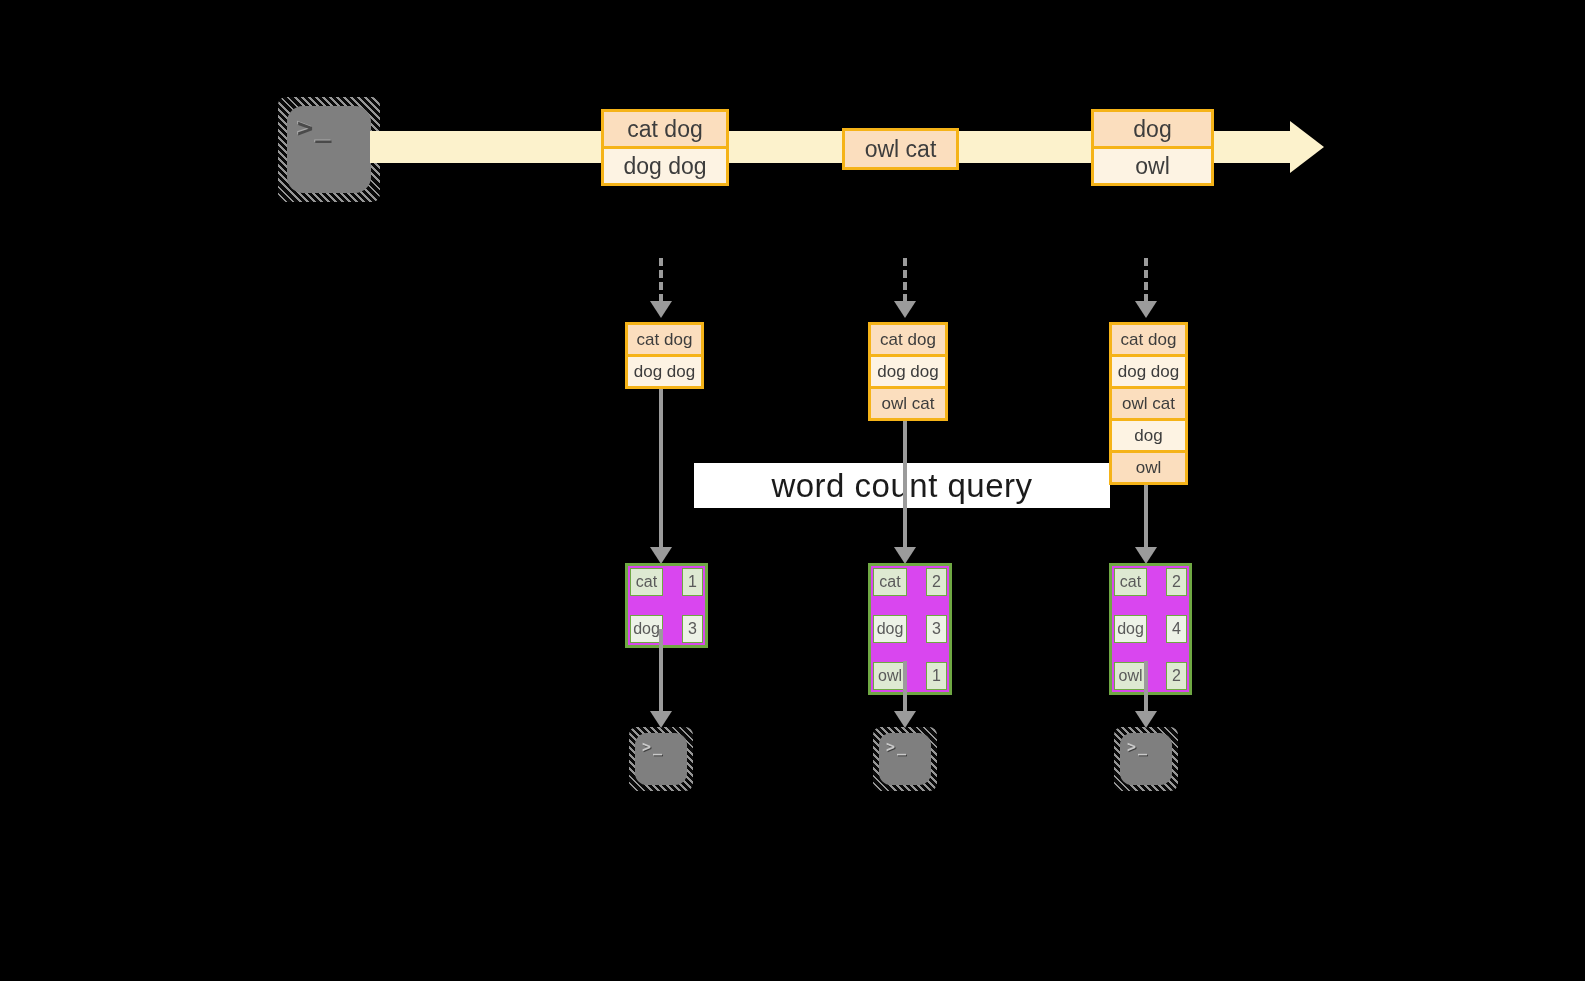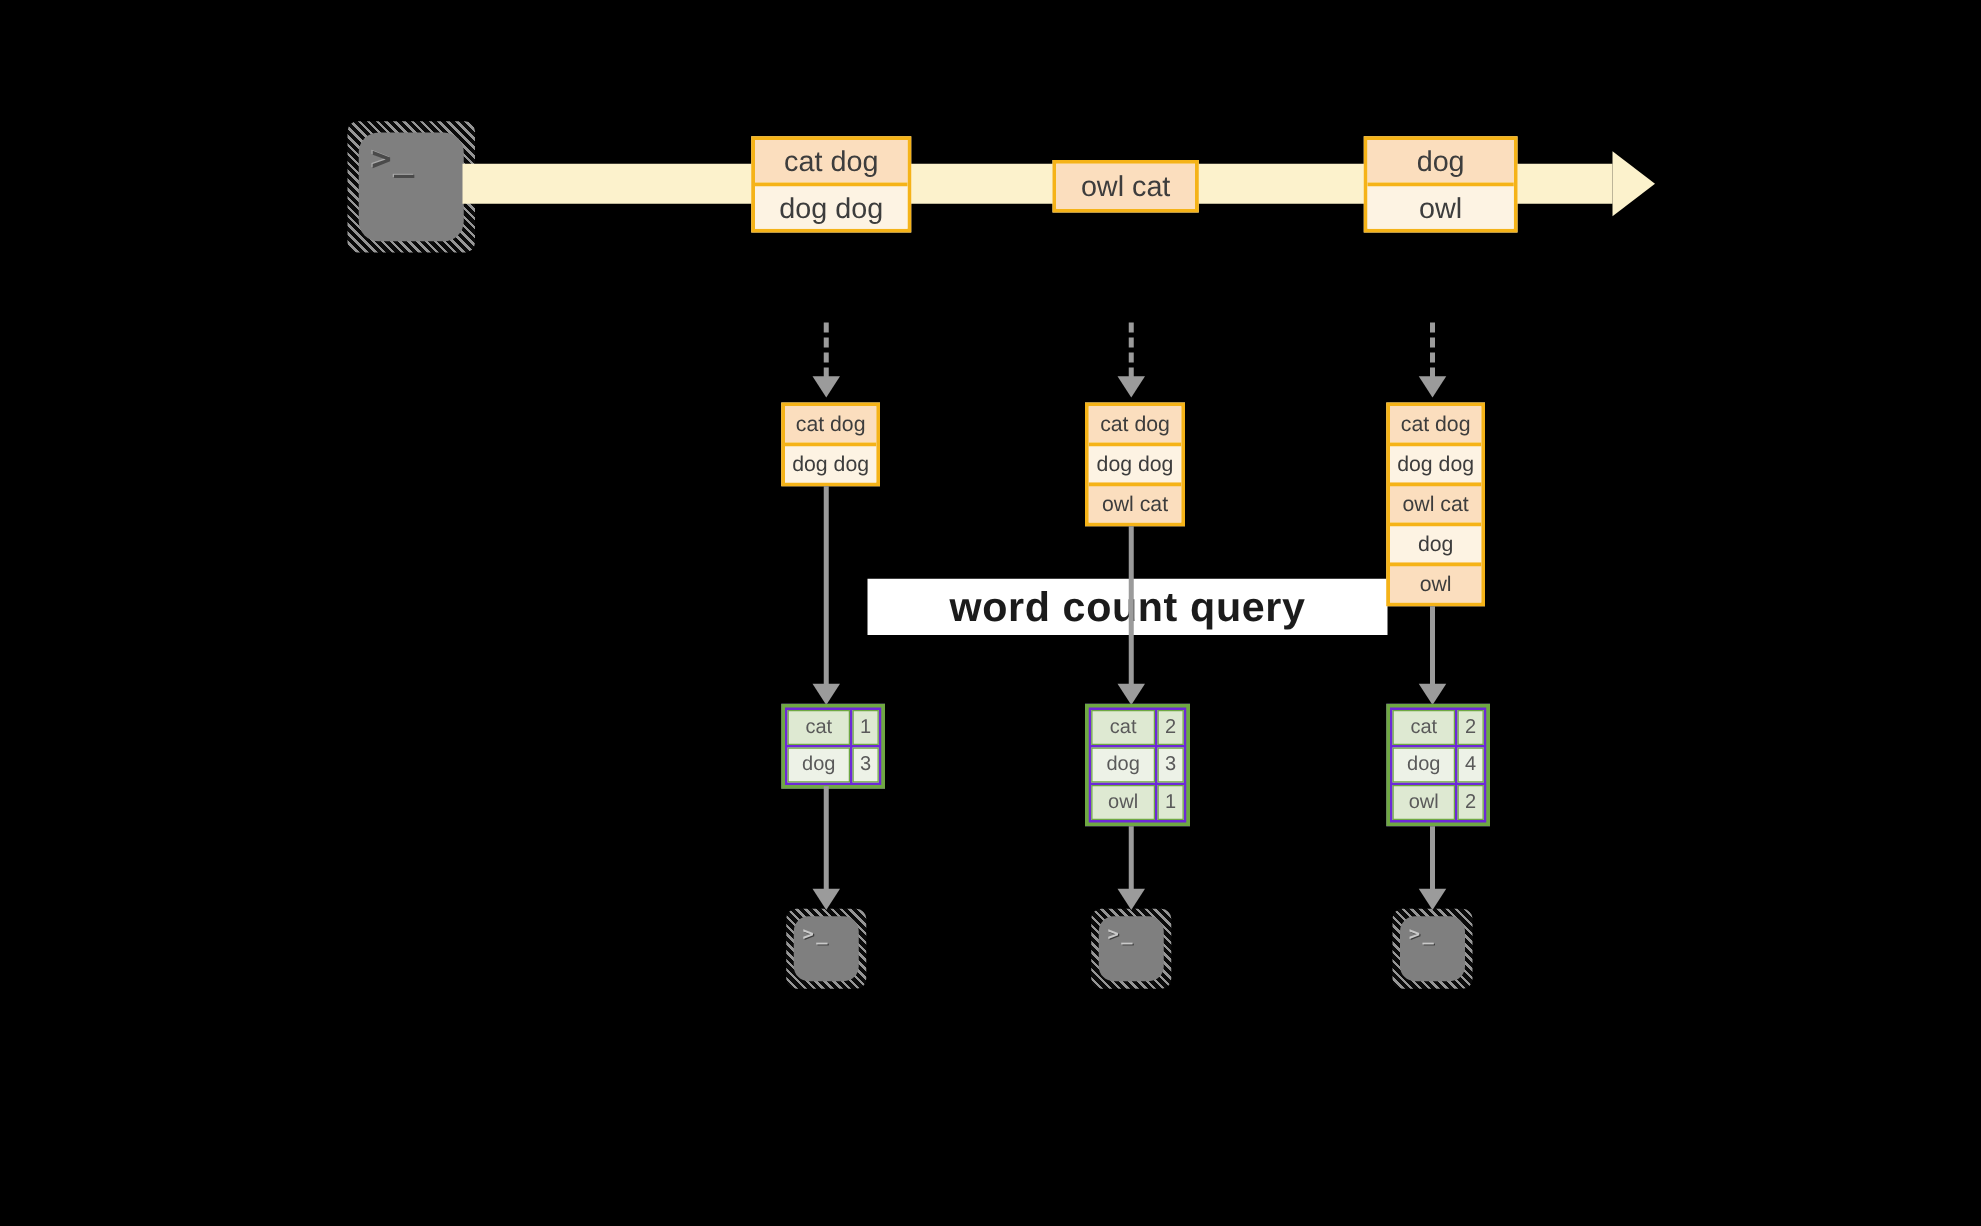--- a/index.html
+++ b/index.html
@@ -54,25 +54,25 @@
   .solid-line{position:absolute;width:4px;background:var(--gray);z-index:2;}
   .arrow-head{
     position:absolute;width:0;height:0;z-index:2;
     border-top:17px solid var(--gray);border-left:11px solid transparent;border-right:11px solid transparent;
   }
   
   .banner{
     position:absolute;left:694px;top:463px;width:416px;height:45px;background:#fff;z-index:1;
     display:flex;align-items:center;justify-content:center;
   }
-  .banner span{position:relative;z-index:3;font-size:33px;font-weight:700;color:#1B1B1B;letter-spacing:0.5px;}
+  .banner span{position:relative;z-index:3;font-size:33px;font-weight:400;color:#1B1B1B;letter-spacing:0.5px;}
   
   .count-table{
-    position:absolute;top:563px;width:73px;border:3px solid var(--green);background:#6d28d9;
-    display:grid;grid-template-columns:1fr 21px;gap:2px;padding:2px;z-index:2;
+    position:absolute;top:563px;width:73px;border:3px solid var(--green);background:#d946ef;
+    display:grid;grid-template-columns:1fr 21px;gap:19px;padding:2px;z-index:2;
   }
   .cell{
     height:26px;line-height:26px;border:1px solid var(--green);
     text-align:center;font-size:16px;color:#5A5A5A;background:var(--lite);
   }
   .cell.sage{background:var(--sage);}
 </style>
 </head>
 <body>
 

